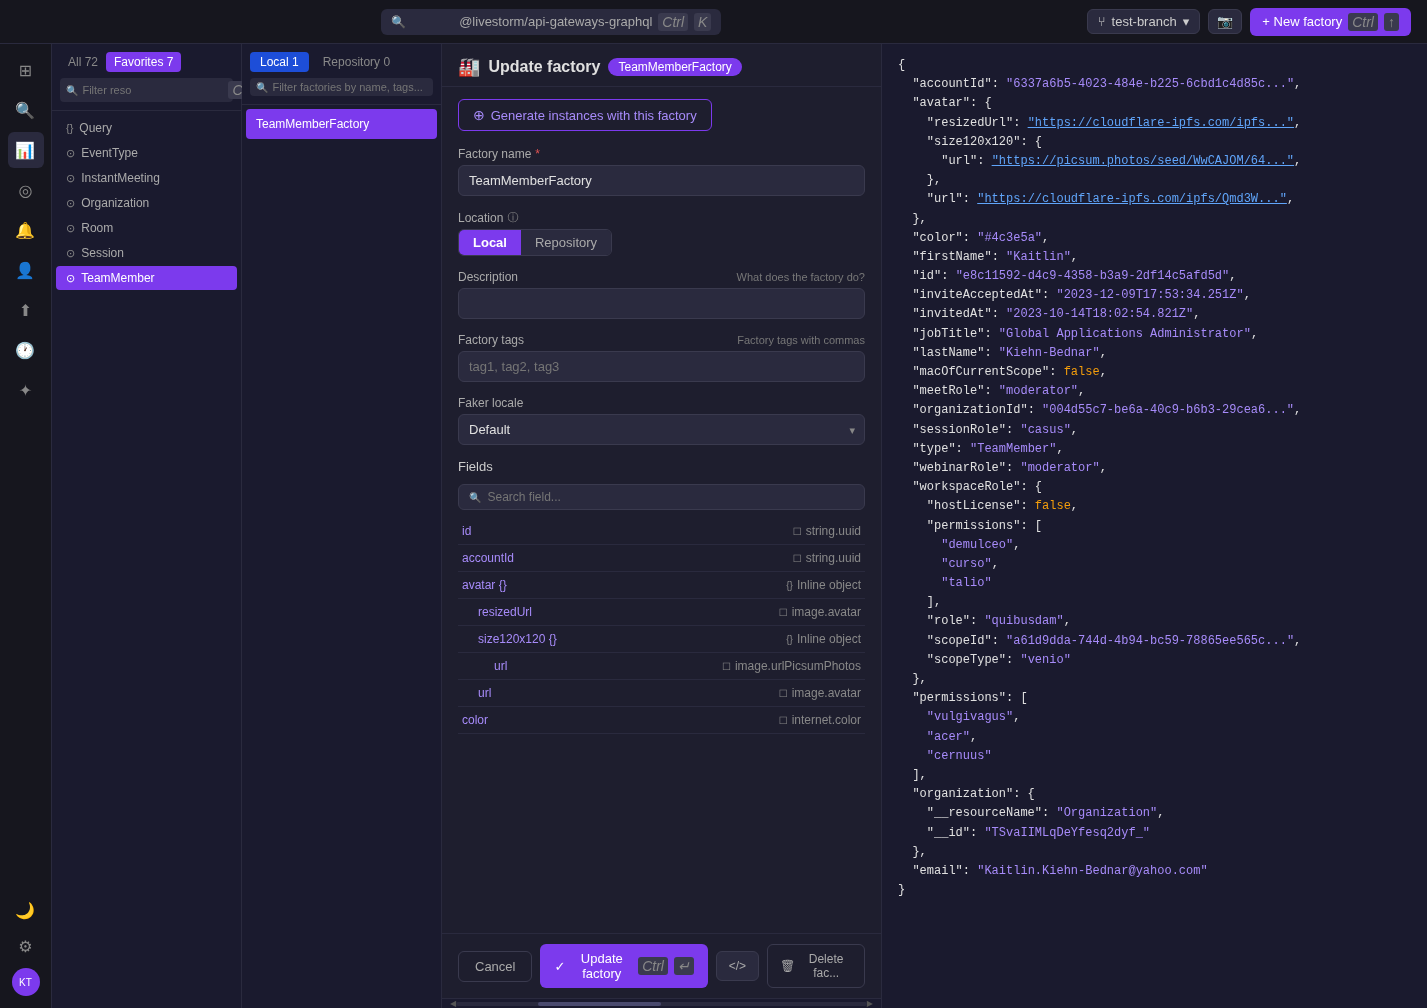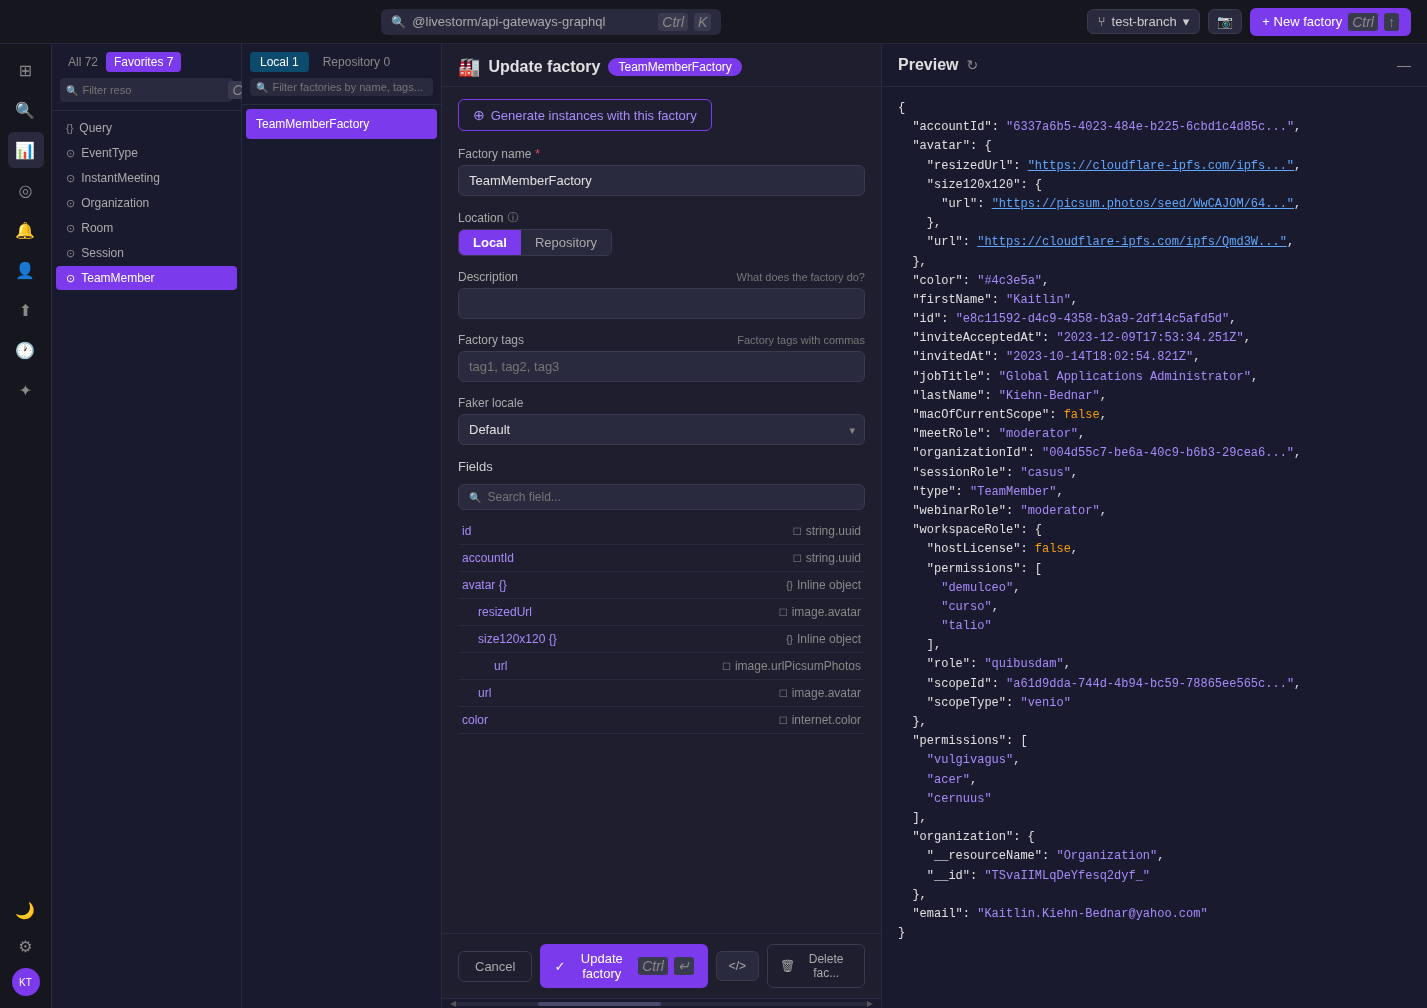--- a/index.html
+++ b/index.html
@@ -28,21 +28,21 @@
     .topbar-left { display: flex; align-items: center; gap: 8px; }
     .topbar-center {
       display: flex; align-items: center;
       background: #2a2a3e;
       border-radius: 6px;
       padding: 4px 10px;
       gap: 6px;
       width: 340px;
     }
     .topbar-center .search-icon { color: #888; font-size: 12px; }
-    .topbar-center .search-text { color: #aaa; font-size: 13px; flex: 1; }
+    .topbar-center .search-text { color: #aaa; font-size: 13px; flex: 1; text-align: right; }
     .kbd {
       background: #3a3a4e;
       border-radius: 3px;
       padding: 1px 4px;
       font-size: 14px;
       color: #888;
       font-style: italic;
     }
     .topbar-right { display: flex; align-items: center; gap: 8px; }
     .branch-btn {
@@ -180,21 +180,21 @@
     .factory-tabs {
       display: flex; gap: 4px; margin-bottom: 6px;
     }
     .factory-tab {
       padding: 3px 10px;
       border-radius: 4px;
       font-size: 12px;
       cursor: pointer;
       border: none;
     }
-    .factory-tab.active { background: #0c4a6e; color: white; }
+    .factory-tab.active { background: #1d4ed8; color: white; }
     .factory-tab.inactive { background: transparent; color: #888; }
     .factory-filter {
       display: flex; align-items: center;
       background: #2a2a3e;
       border-radius: 4px;
       padding: 3px 6px;
       gap: 4px;
     }
     .factory-filter input {
       background: transparent; border: none; outline: none;
@@ -693,25 +693,20 @@
       <div class="bottom-scroll">
         <span class="scroll-arrow">◀</span>
         <div class="scroll-track">
           <div class="scroll-thumb"></div>
         </div>
         <span class="scroll-arrow">▶</span>
       </div>
     </div>
 
     <div class="preview-panel">
-      <div class="preview-header">
-        <span class="preview-title">Preview</span>
-        <span class="preview-refresh">↻</span>
-        <span style="margin-left:auto;color:#888;cursor:pointer;font-size:14px;">—</span>
-      </div>
       <div class="preview-body">
         <span style="color:#e0e0e0;">{</span><br>
         <span class="json-key">&nbsp;&nbsp;"accountId"</span><span style="color:#e0e0e0;">: </span><span class="json-string">"6337a6b5-4023-484e-b225-6cbd1c4d85c..."</span><span style="color:#e0e0e0;">,</span><br>
         <span class="json-key">&nbsp;&nbsp;"avatar"</span><span style="color:#e0e0e0;">: {</span><br>
         <span class="json-key">&nbsp;&nbsp;&nbsp;&nbsp;"resizedUrl"</span><span style="color:#e0e0e0;">: </span><span class="json-link">"https://cloudflare-ipfs.com/ipfs..."</span><span style="color:#e0e0e0;">,</span><br>
         <span class="json-key">&nbsp;&nbsp;&nbsp;&nbsp;"size120x120"</span><span style="color:#e0e0e0;">: {</span><br>
         <span class="json-key">&nbsp;&nbsp;&nbsp;&nbsp;&nbsp;&nbsp;"url"</span><span style="color:#e0e0e0;">: </span><span class="json-link">"https://picsum.photos/seed/WwCAJOM/64..."</span><span style="color:#e0e0e0;">,</span><br>
         <span style="color:#e0e0e0;">&nbsp;&nbsp;&nbsp;&nbsp;},</span><br>
         <span class="json-key">&nbsp;&nbsp;&nbsp;&nbsp;"url"</span><span style="color:#e0e0e0;">: </span><span class="json-link">"https://cloudflare-ipfs.com/ipfs/Qmd3W..."</span><span style="color:#e0e0e0;">,</span><br>
         <span style="color:#e0e0e0;">&nbsp;&nbsp;},</span><br>

